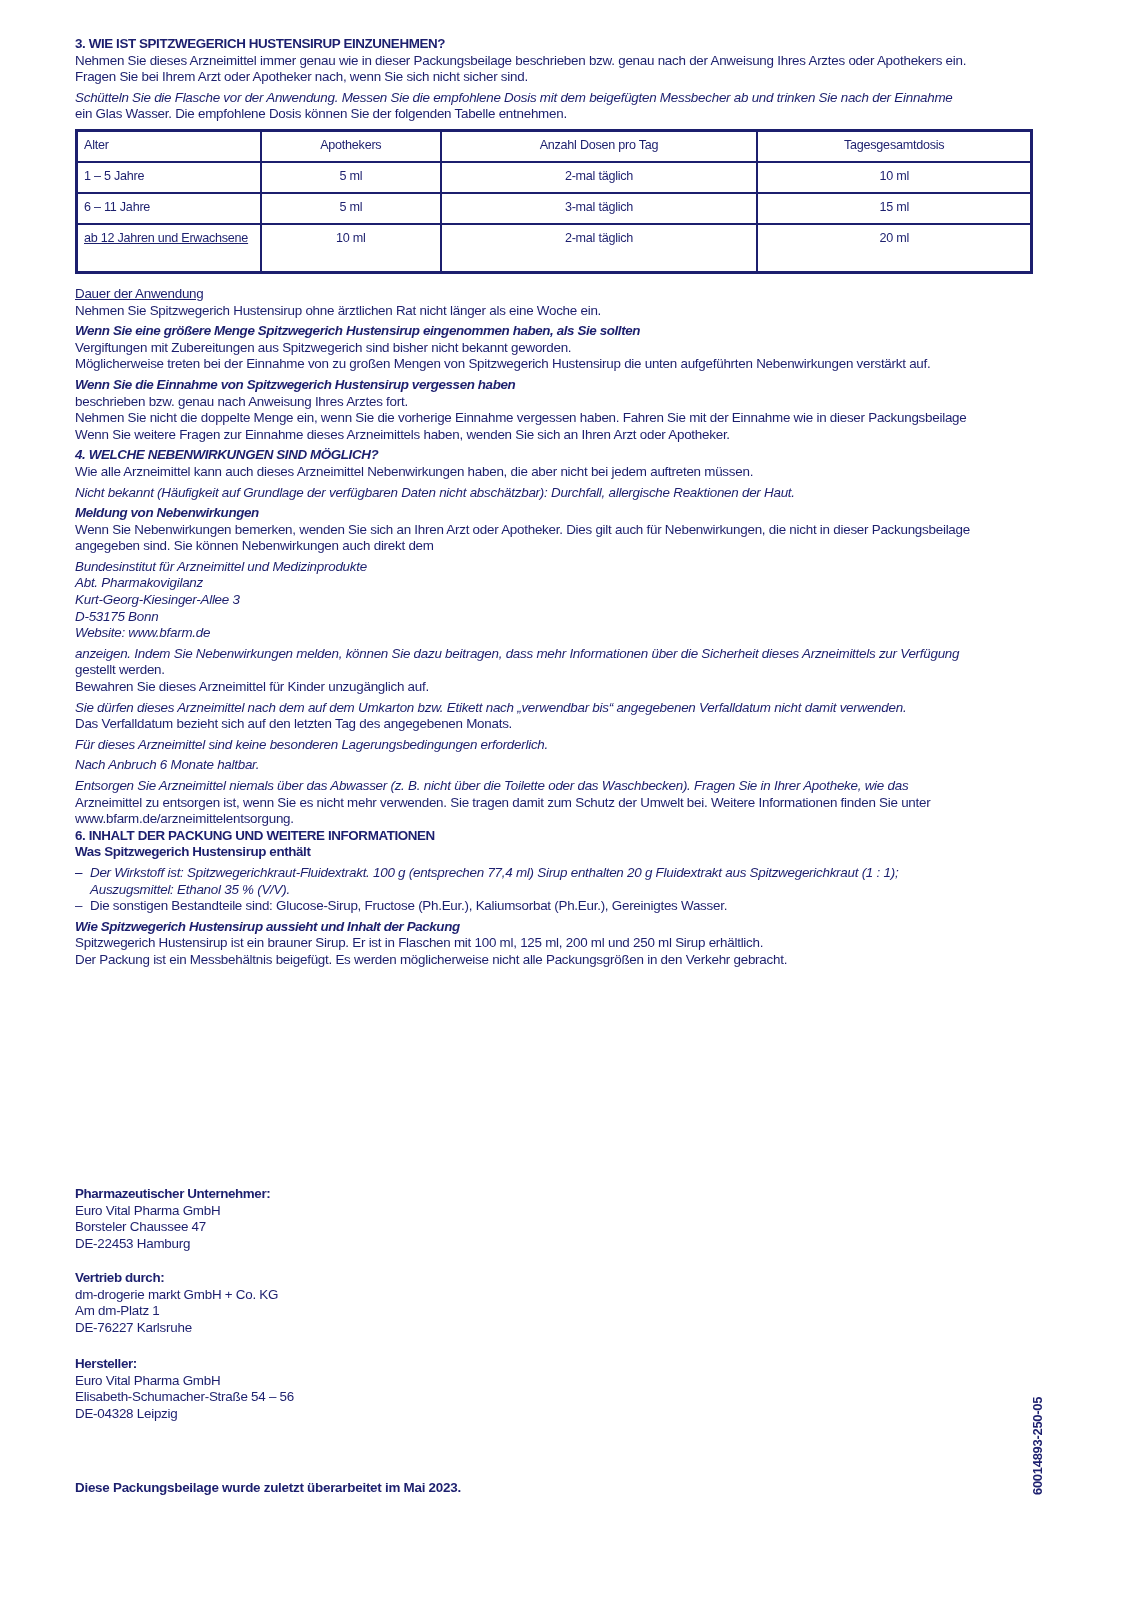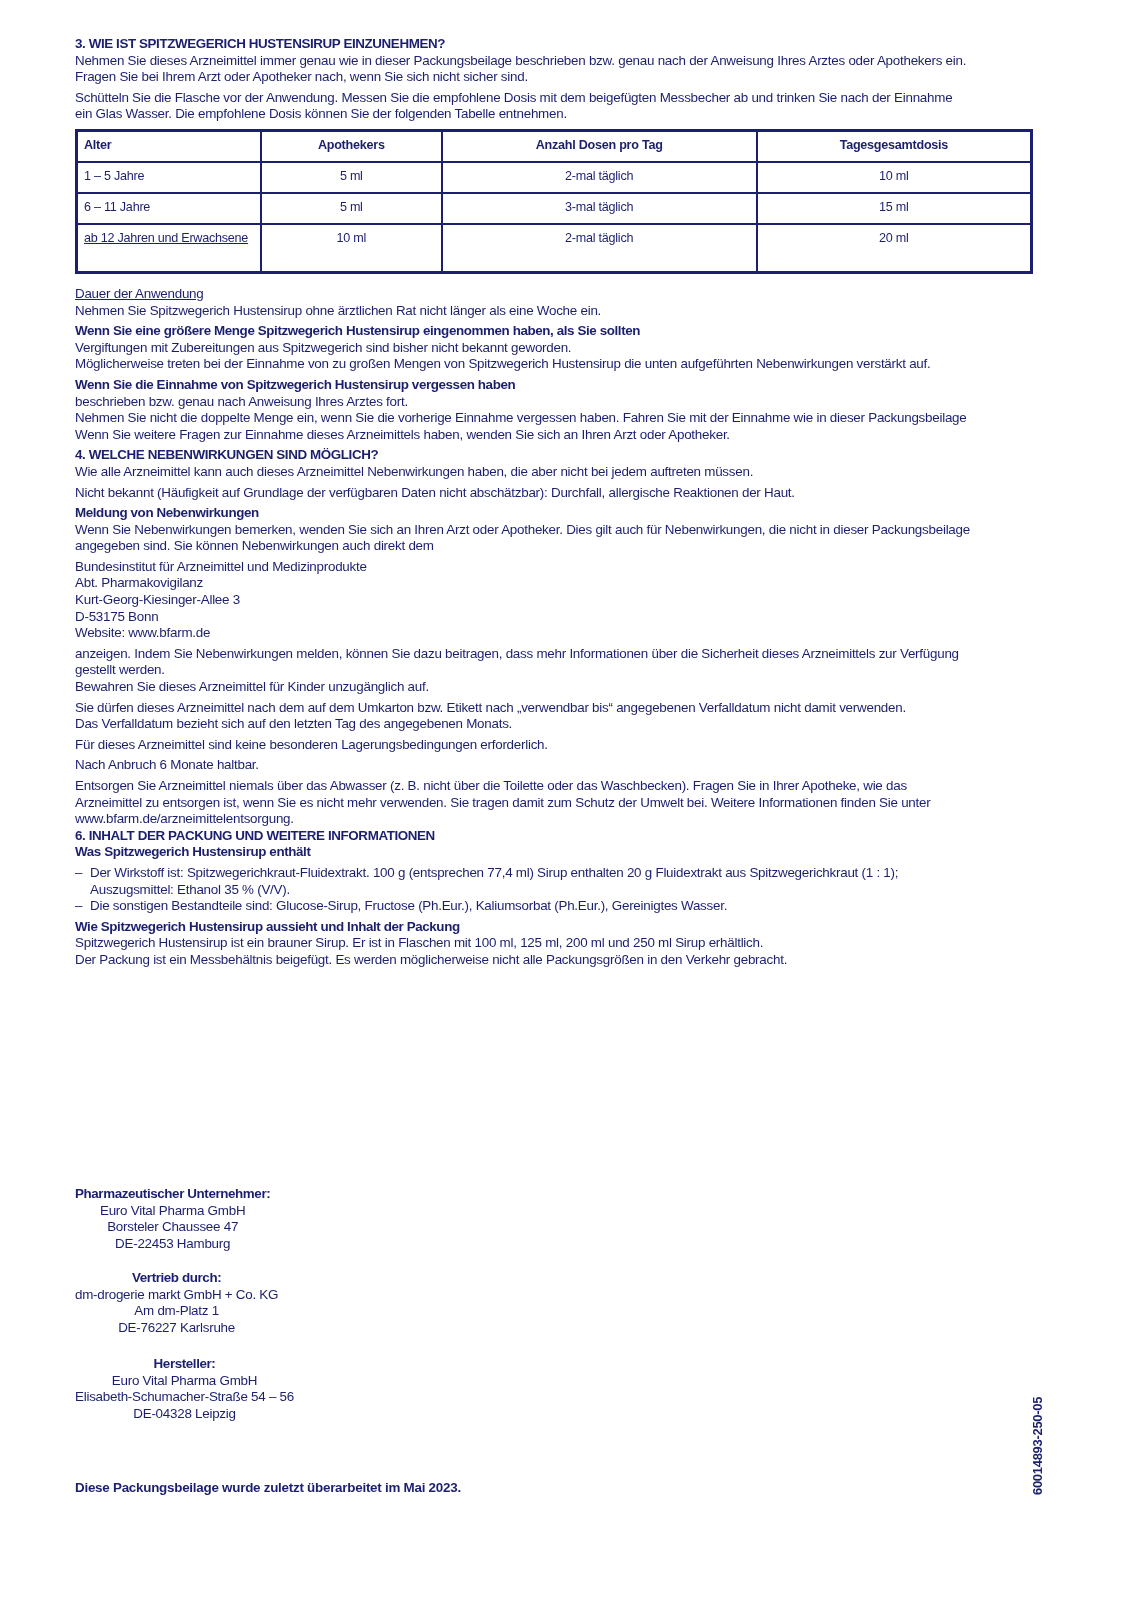--- a/index.html
+++ b/index.html
@@ -1,31 +1,31 @@
 <!DOCTYPE html>
 <html><head>
 <meta charset="utf-8">
 <style>
   html, body { margin:0; padding:0; background:#ffffff; }
   body { width:1127px; height:1600px; position:relative; overflow:hidden;
          font-family:"Liberation Sans", sans-serif; color:#1c1f6e; }
   .page { position:absolute; left:75px; top:36px; width:970px; font-size:13.4px; line-height:16.6px; letter-spacing:-0.25px; }
   .h { font-weight:bold; letter-spacing:-0.4px; }
   .u { text-decoration:underline; }
-  .gap { margin-top:4px; }
+  .gap { margin-top:4px;font-style:italic; }
   p { margin:0; }
   table.dose { width:958px; border-collapse:collapse; margin:6px 0 0 0; border:3px solid #1c1f6e; }
   table.dose th, table.dose td { border:2px solid #1c1f6e; padding:6px 6px; vertical-align:top; font-size:12.6px; line-height:15px; }
-  table.dose th { font-weight:bold; text-align:center; height:17px; }
+  table.dose th { font-weight:normal; text-align:center; height:17px; }
   table.dose th:first-child, table.dose td:first-child { text-align:left; width:170px; }
   table.dose td { text-align:center; height:17px; }
   table.dose tr.tall td { height:34px; }
   .list-item { position:relative; padding-left:15px; }
   .list-item .dash { position:absolute; left:0; top:0; }
-  .footer-block { position:absolute; left:75px; font-size:13.4px; line-height:16.6px; letter-spacing:-0.25px;text-align:center; }
+  .footer-block { position:absolute; left:75px; font-size:13.4px; line-height:16.6px; letter-spacing:-0.25px; }
   .code { position:absolute; left:1030px; top:1495px; transform:rotate(-90deg); transform-origin:left top;
           font-size:13px; font-weight:bold; letter-spacing:-0.3px; white-space:nowrap; }
 </style>
 </head>
 <body>
 
 <div class="page">
 
   <p class="h">3. WIE IST SPITZWEGERICH HUSTENSIRUP EINZUNEHMEN?</p>
   <p>Nehmen Sie dieses Arzneimittel immer genau wie in dieser Packungsbeilage beschrieben bzw. genau nach der Anweisung Ihres Arztes oder Apothekers ein.</p>

